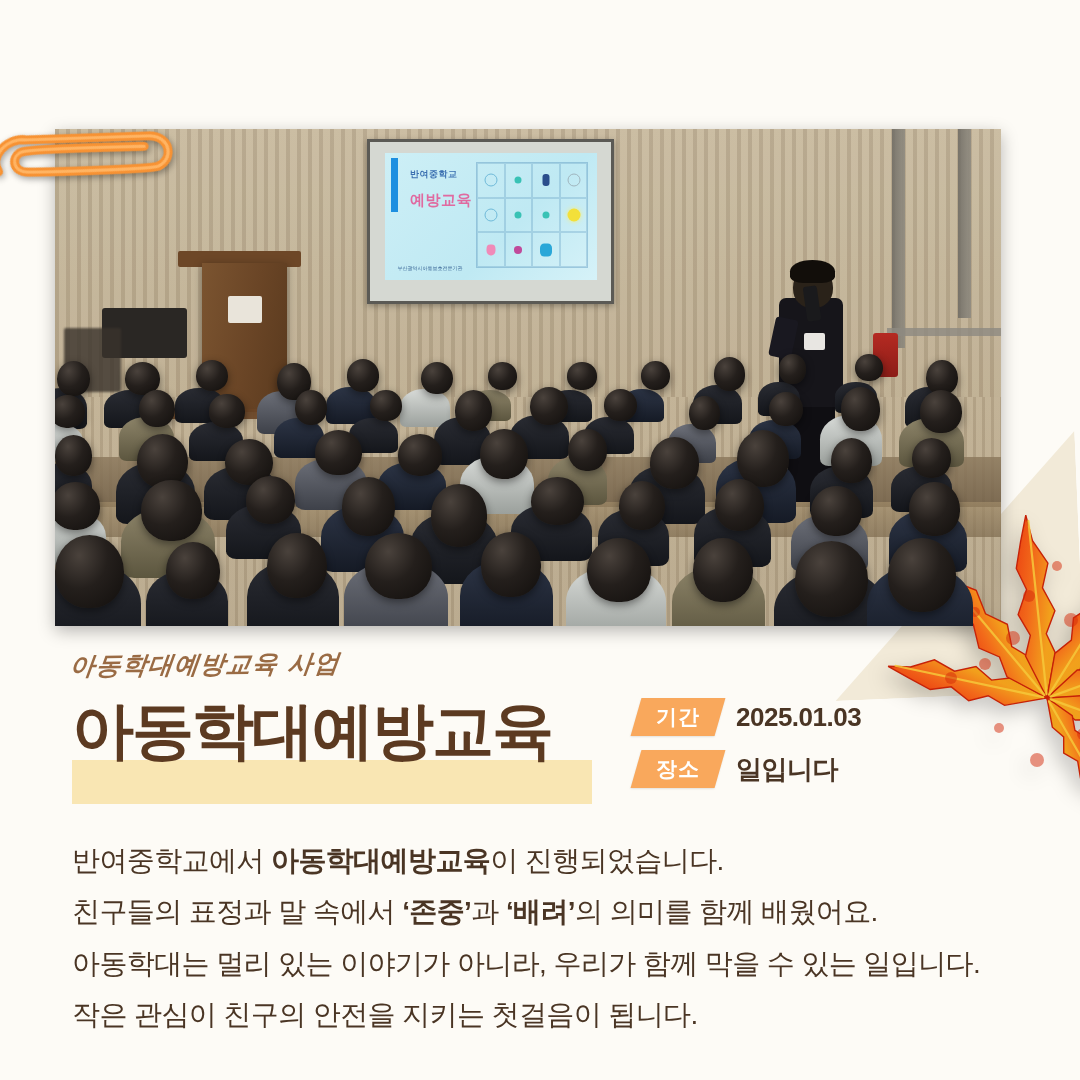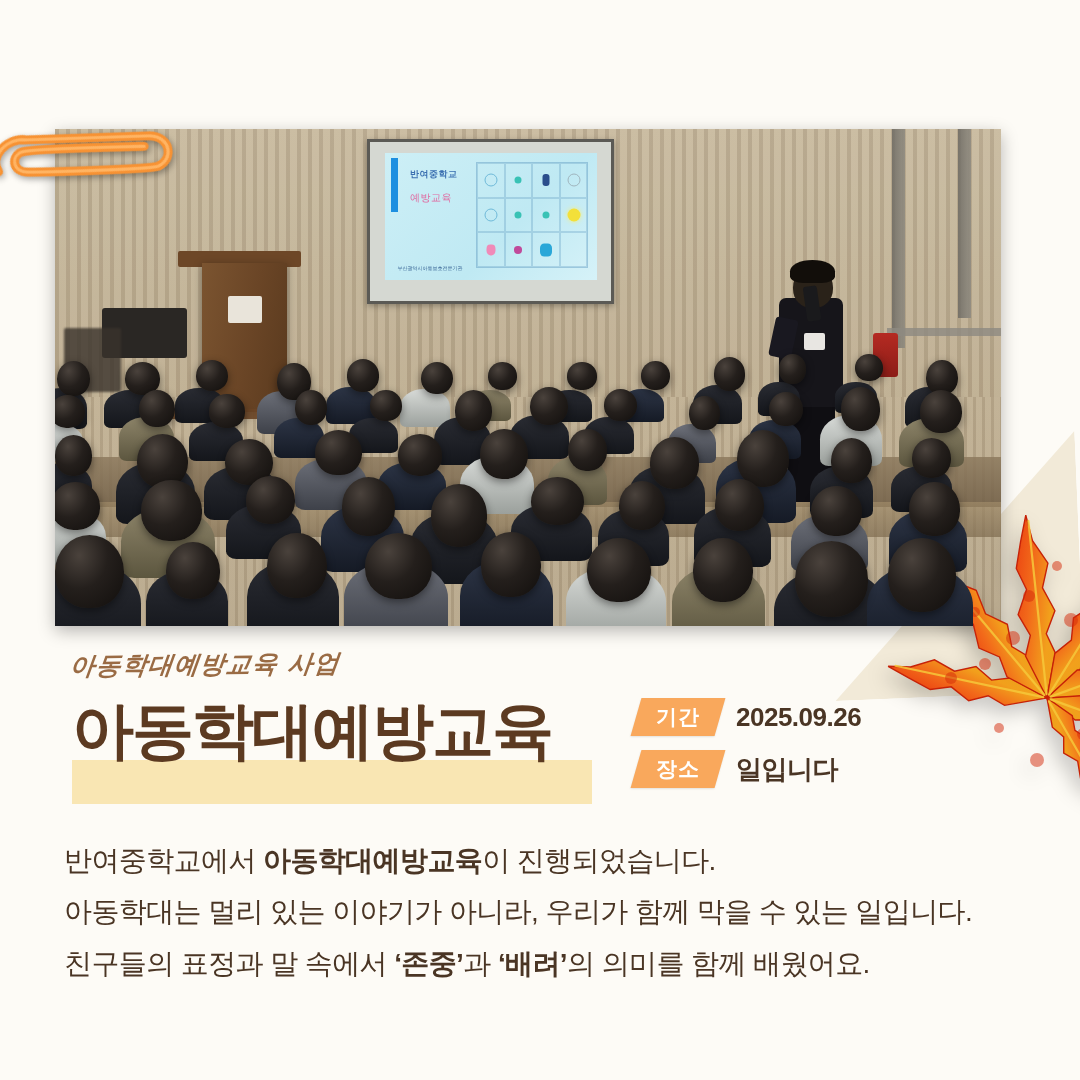--- a/index.html
+++ b/index.html
@@ -92,22 +92,22 @@
     position:absolute;left:6%;top:7%;width:88%;height:80%;
     background:linear-gradient(135deg,#cdeff6 0%,#bfe9f3 60%,#d6f2f8 100%);
     display:flex;
   }
   .ph-slide-bar{position:absolute;left:3%;top:4%;width:3.5%;height:42%;background:#1d8fe0;}
   .ph-slide-t1{
     position:absolute;left:12%;top:12%;font-size:9px;color:#3a6fb0;
     letter-spacing:.5px;font-weight:700;filter:blur(.5px);
   }
   .ph-slide-t2{
-    position:absolute;left:12%;top:30%;font-size:10px;color:#e06aa0;
-    letter-spacing:.5px;font-weight:400;filter:blur(.5px);text-align:right;
+    position:absolute;left:12%;top:30%;font-size:15px;color:#e06aa0;
+    letter-spacing:.5px;font-weight:700;filter:blur(.5px);text-align:right;
   }
   .ph-slide-t3{
     position:absolute;left:6%;bottom:7%;font-size:5px;color:#2f5c8f;
     filter:blur(.4px);
   }
   .ph-grid{
     position:absolute;right:4%;top:7%;width:52%;height:82%;
     border:1px solid rgba(90,150,190,.45);
     display:grid;grid-template-columns:1fr 1fr 1fr 1fr;grid-template-rows:1fr 1fr 1fr;
   }
@@ -263,21 +263,21 @@
   .badge span{
     display:inline-block;transform:skewX(16deg);
     color:#ffffff;font-weight:700;font-size:21px;letter-spacing:1px;
   }
   .meta-val{
     color:#4a3524;font-weight:700;font-size:26px;letter-spacing:-.5px;
     white-space:nowrap;
   }
 
   .body{
-    position:absolute;left:64px;top:838px;width:940px;
+    position:absolute;left:72px;top:838px;width:940px;
     color:#4a3524;font-size:28px;line-height:1.62;letter-spacing:-.6px;
     font-weight:500;
   }
   .body b{font-weight:900;color:#4a3524;}
   .body p{margin:0 0 6px 0;white-space:nowrap;}
 </style>
 </head>
 <body>
 
 <div id="stage">
@@ -540,28 +540,29 @@
     <div class="subtitle">아동학대예방교육 사업</div>
 
     <div class="title-wrap">
       <div class="title-hl"></div>
       <div class="title">아동학대예방교육</div>
     </div>
 
     <div class="meta" id="meta">
         <div class="meta-row">
           <div class="badge"><span>기간</span></div>
-          <div class="meta-val">2025.09.26</div>
+          <div class="meta-val">2025.01.03</div>
         </div>
         <div class="meta-row">
           <div class="badge"><span>장소</span></div>
           <div class="meta-val">일입니다</div>
         </div>
       </div>
 
     <div class="body" id="body">
         <p>반여중학교에서 <b>아동학대예방교육</b>이 진행되었습니다.</p>
+        <p>친구들의 표정과 말 속에서 <b>‘존중’</b>과 <b>‘배려’</b>의 의미를 함께 배웠어요.</p>
         <p>아동학대는 멀리 있는 이야기가 아니라, 우리가 함께 막을 수 있는 일입니다.</p>
-        <p>친구들의 표정과 말 속에서 <b>‘존중’</b>과 <b>‘배려’</b>의 의미를 함께 배웠어요.</p>
+        <p>작은 관심이 친구의 안전을 지키는 첫걸음이 됩니다.</p>
       </div>
 
   </div>
 </div>
 
 </body></html>

